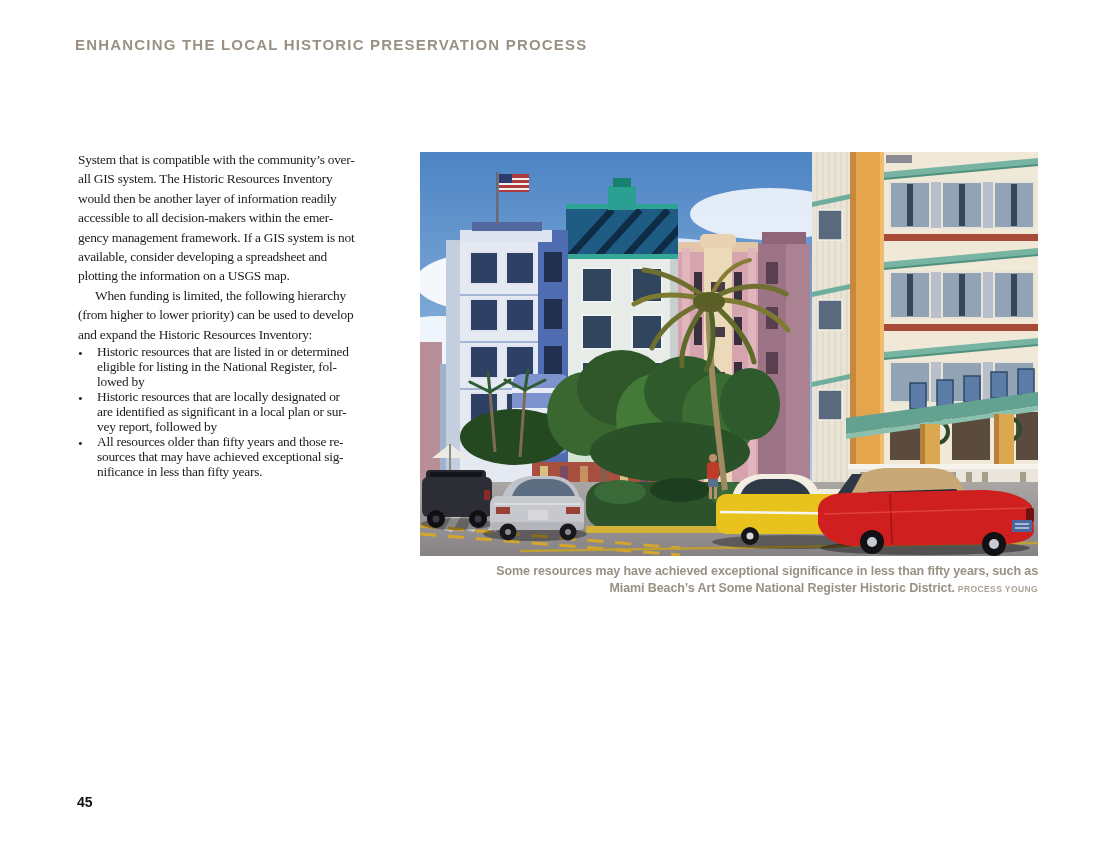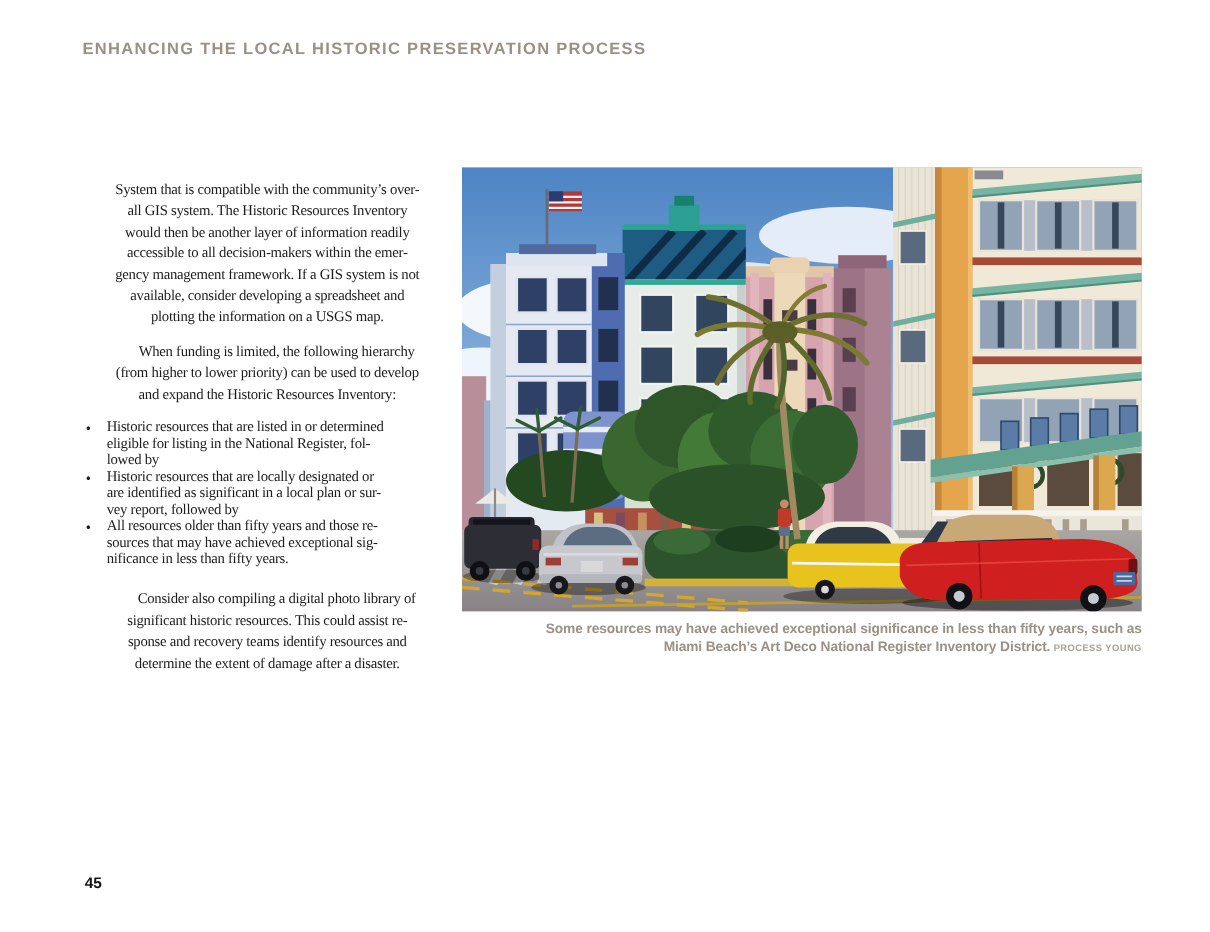--- a/index.html
+++ b/index.html
@@ -12,21 +12,21 @@
     font-family:"Liberation Sans",sans-serif;
     font-size:15px;font-weight:bold;letter-spacing:1.2px;
     color:#9a9184;
   }
   .text-col{
     position:absolute;left:78px;top:150px;width:330px;
     font-family:"Liberation Serif","DejaVu Serif",serif;
     font-size:13.4px;line-height:19.4px;letter-spacing:-0.25px;
     color:#1c1c1c;
   }
-  .para{margin:12px;white-space:pre;text-align:center;}
+  .para{margin:0;white-space:pre;}
   .para.indented{text-indent:17px;}
   .para.gap-above{margin-top:19.4px;}
   .bullet-list{margin:0;padding:0;}
   .bullet-item{display:flex;align-items:flex-start;}
   .bullet-marker{width:19px;flex:0 0 19px;line-height:19.4px;}
   .bullet-text{flex:1;white-space:pre;line-height:15px;}
   .figure{position:absolute;left:420px;top:152px;width:618px;margin:0;text-align:right;}
   .photo{width:618px;height:404px;display:block;}
   .photo svg{display:block;}
   .caption{
@@ -76,24 +76,20 @@
 are identified as significant in a local plan or sur-
 vey report, followed by</span>
       </div>
       <div class="bullet-item">
         <span class="bullet-marker">•</span>
         <span class="bullet-text">All resources older than fifty years and those re-
 sources that may have achieved exceptional sig-
 nificance in less than fifty years.</span>
       </div>
     </div>
-    <p class="para indented gap-above">Consider also compiling a digital photo library of
-significant historic resources. This could assist re-
-sponse and recovery teams identify resources and
-determine the extent of damage after a disaster.</p>
   </div>
 
   <figure class="figure">
     <div class="photo">
       <svg width="618" height="404" viewBox="0 0 618 404" xmlns="http://www.w3.org/2000/svg">
         <defs>
           <linearGradient id="sky" x1="0" y1="0" x2="0" y2="1">
             <stop offset="0" stop-color="#4d84c4"></stop>
             <stop offset="0.55" stop-color="#8db4de"></stop>
             <stop offset="1" stop-color="#c8daec"></stop>
@@ -454,19 +450,19 @@
           <line x1="595" y1="376" x2="609" y2="376" stroke="#c8d2e4" stroke-width="1.5"></line>
           <circle cx="452" cy="390" r="12" fill="#101015"></circle>
             <circle cx="452" cy="390" r="5" fill="#c6cad2"></circle>
           <circle cx="574" cy="392" r="12" fill="#101015"></circle>
             <circle cx="574" cy="392" r="5" fill="#c6cad2"></circle>
         </g>
       </svg>
     </div>
     <figcaption class="caption">
       <div>Some resources may have achieved exceptional significance in less than fifty years, such as</div>
-      <div><span>Miami Beach’s Art Deco National Register Inventory District.</span><span class="credit">PROCESS YOUNG</span></div>
+      <div><span>Miami Beach’s Art Some National Register Historic District.</span><span class="credit">PROCESS YOUNG</span></div>
     </figcaption>
   </figure>
 
   <div class="page-number">45</div>
 
 </div>
 
 </body></html>

